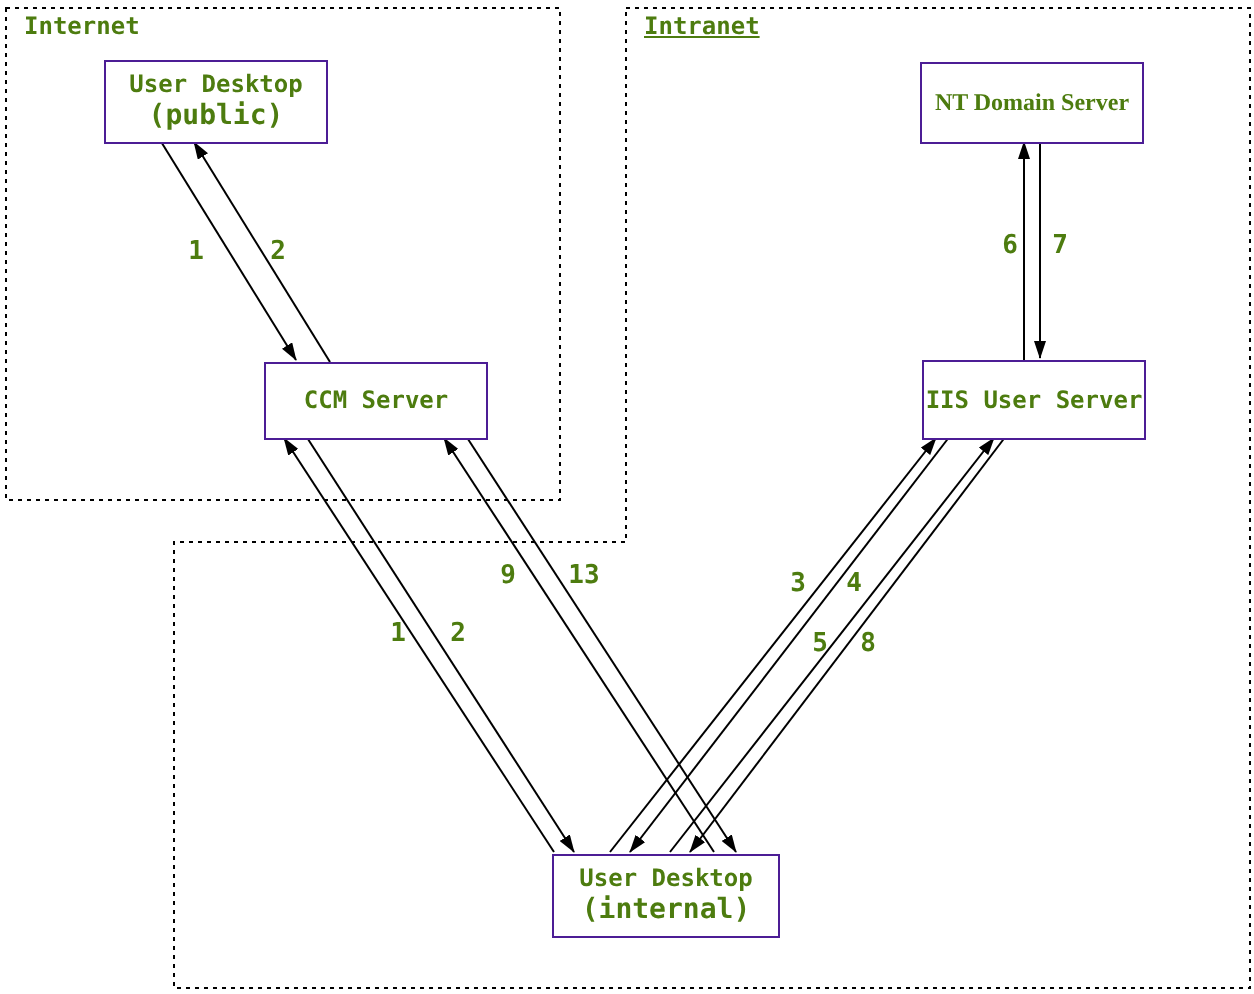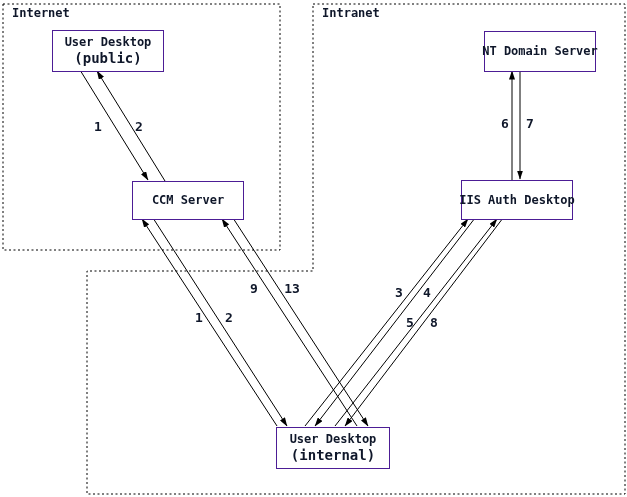--- a/index.html
+++ b/index.html
@@ -1,17 +1,17 @@
 <!DOCTYPE html>
 <html><head>
 <meta charset="utf-8">
 <style>
   html,body{margin:0;padding:0;background:#fff;}
   #stage{position:relative;width:627px;height:497px;background:#fff;overflow:hidden;
-         font-family:"DejaVu Sans Mono","Liberation Mono",monospace;color:#0f172a;}
+         font-family:"DejaVu Sans Mono","Liberation Mono",monospace;color:#4d7c0f;}
   #diagram-svg{position:absolute;left:0;top:0;}
   .region-outline{fill:none;stroke:#000;stroke-width:1;stroke-dasharray:2 2.5;}
   .arrow-line{stroke:#000;stroke-width:1;fill:none;}
   .region-label{position:absolute;font-size:12px;font-weight:bold;white-space:nowrap;}
   .node{position:absolute;background:#fff;border:1px solid #4c1d95;display:flex;flex-direction:column;
         align-items:center;justify-content:center;line-height:1.2;text-align:center;}
   .node-title{font-size:12px;font-weight:bold;white-space:nowrap;}
   .node-sub{font-size:14px;font-weight:bold;white-space:nowrap;}
   .node-sub:empty{display:none;}
   .arrow-label{position:absolute;transform:translate(-50%,-50%);font-size:13px;font-weight:bold;white-space:nowrap;}
@@ -37,39 +37,39 @@
       <line x1="153" y1="218" x2="287" y2="426" class="arrow-line" marker-end="url(#arrowhead)"></line>
       <line x1="357" y1="426" x2="222" y2="219" class="arrow-line" marker-end="url(#arrowhead)"></line>
       <line x1="233" y1="218" x2="368" y2="426" class="arrow-line" marker-end="url(#arrowhead)"></line>
       <line x1="305" y1="426" x2="468" y2="219" class="arrow-line" marker-end="url(#arrowhead)"></line>
       <line x1="475" y1="218" x2="315" y2="426" class="arrow-line" marker-end="url(#arrowhead)"></line>
       <line x1="335" y1="426" x2="497" y2="219" class="arrow-line" marker-end="url(#arrowhead)"></line>
       <line x1="503" y1="218" x2="345" y2="426" class="arrow-line" marker-end="url(#arrowhead)"></line>
     </svg>
 
   <div class="region-label" style="left: 12px; top: 6px;">Internet</div>
-  <div class="region-label" style="left: 322px; top: 6px;">Intranet</div>
+  <div class="region-label" style="left: 322px; top: 6px; text-decoration: underline;">Intranet</div>
 
   <div class="node" style="left: 52px; top: 30px; width: 110px; height: 40px;">
     <div class="node-title">User Desktop</div>
     <div class="node-sub">(public)</div>
   </div>
 
   <div class="node" style="left: 132px; top: 181px; width: 110px; height: 37px;">
     <div class="node-title">CCM Server</div>
 
   </div>
 
-  <div class="node" style="left: 484px; top: 31px; width: 110px; height: 39px;">
+  <div class="node" style="left: 460px; top: 31px; width: 110px; height: 39px; font-family: Liberation Serif, serif;">
     <div class="node-title">NT Domain Server</div>
 
   </div>
 
   <div class="node" style="left: 461px; top: 180px; width: 110px; height: 38px;">
-    <div class="node-title">IIS Auth Desktop</div>
+    <div class="node-title">IIS User Server</div>
 
   </div>
 
   <div class="node" style="left: 276px; top: 427px; width: 112px; height: 40px;">
     <div class="node-title">User Desktop</div>
     <div class="node-sub">(internal)</div>
   </div>
 
   <div id="arrow-label-layer">
       <div class="arrow-label" style="left: 98px; top: 126px;">1</div>

